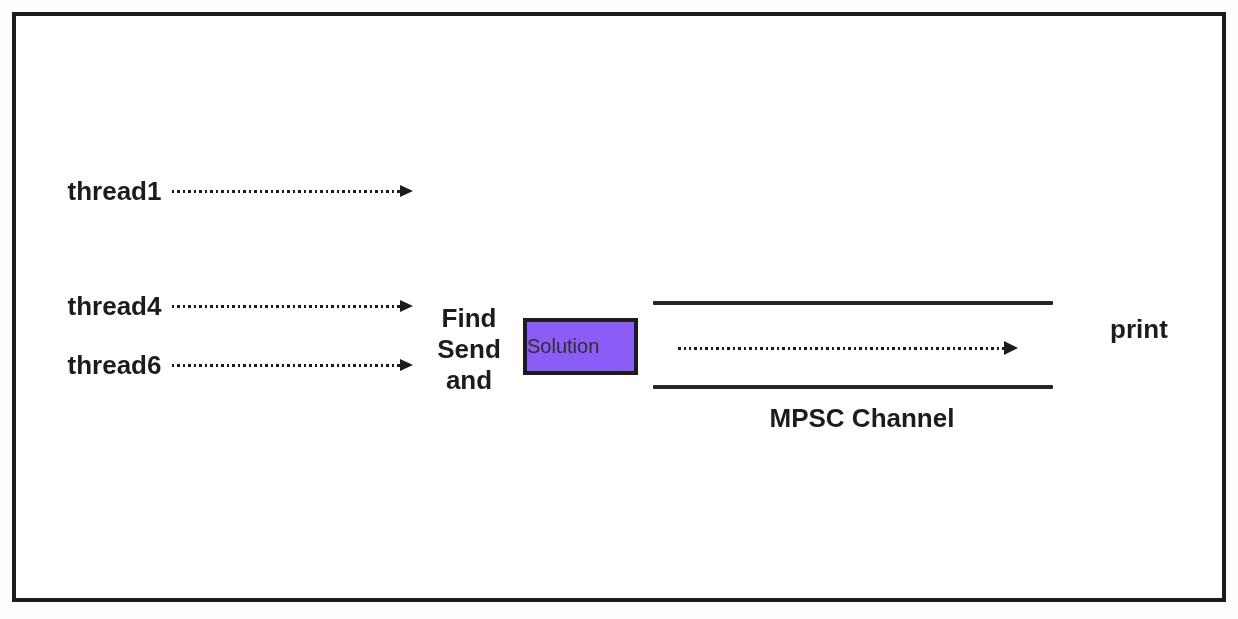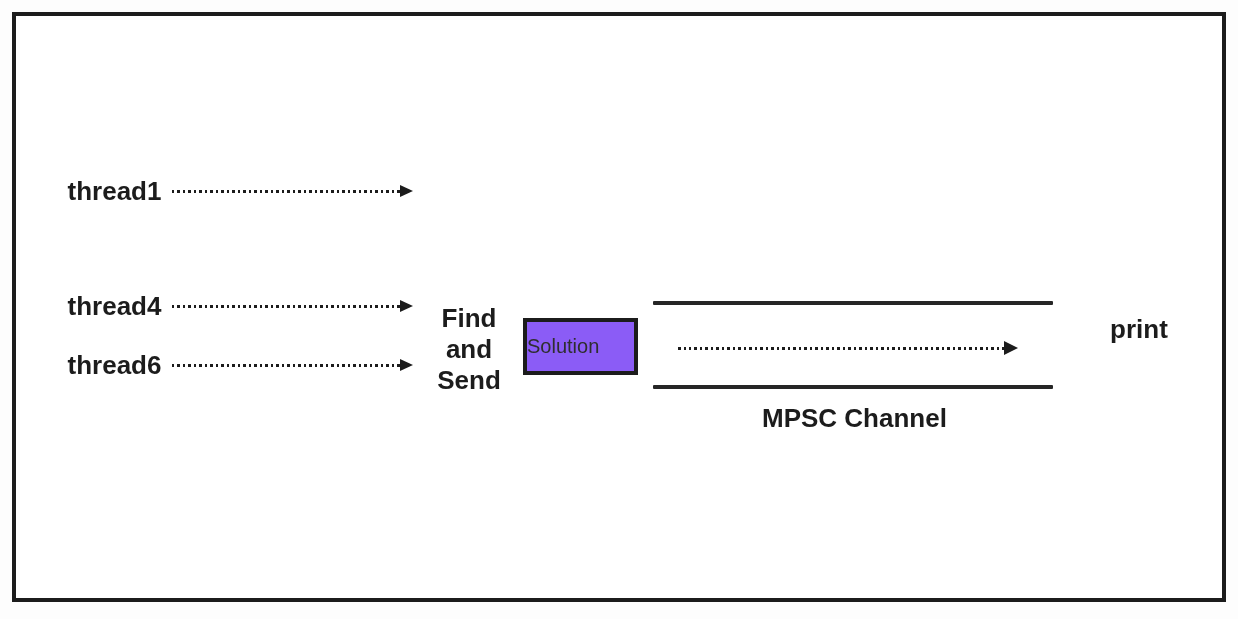--- a/index.html
+++ b/index.html
@@ -98,21 +98,21 @@
   }
   .channel-arrow .ahead {
     border-left-width: 14px;
     border-top-width: 7px;
     border-bottom-width: 7px;
   }
   .channel-label {
     position: absolute;
     left: 762px; top: 403px;
     width: 200px;
-    text-align: left;
+    text-align: center;
     font-weight: bold;
     font-size: 26px;
     white-space: nowrap;
   }
   
   .output {
     position: absolute;
     left: 1089px; top: 314px;
     width: 100px;
     text-align: center;
@@ -144,22 +144,22 @@
   <div class="thread-row" style="top:352px">
     <span class="tlabel">thread6</span>
     <span class="arrow">
         <span class="aline dotted"></span>
         <span class="ahead"></span>
       </span>
   </div>
 
   <div class="processor">
     <div>Find</div>
+    <div>Send</div>
     <div>and</div>
-    <div>Send</div>
   </div>
 
   <div class="solution-box">
     <span>Solution</span>
   </div>
 
   <div class="channel-wall top"></div>
   <div class="channel-wall bottom"></div>
   <div class="channel-arrow">
       <span class="aline dotted"></span>

